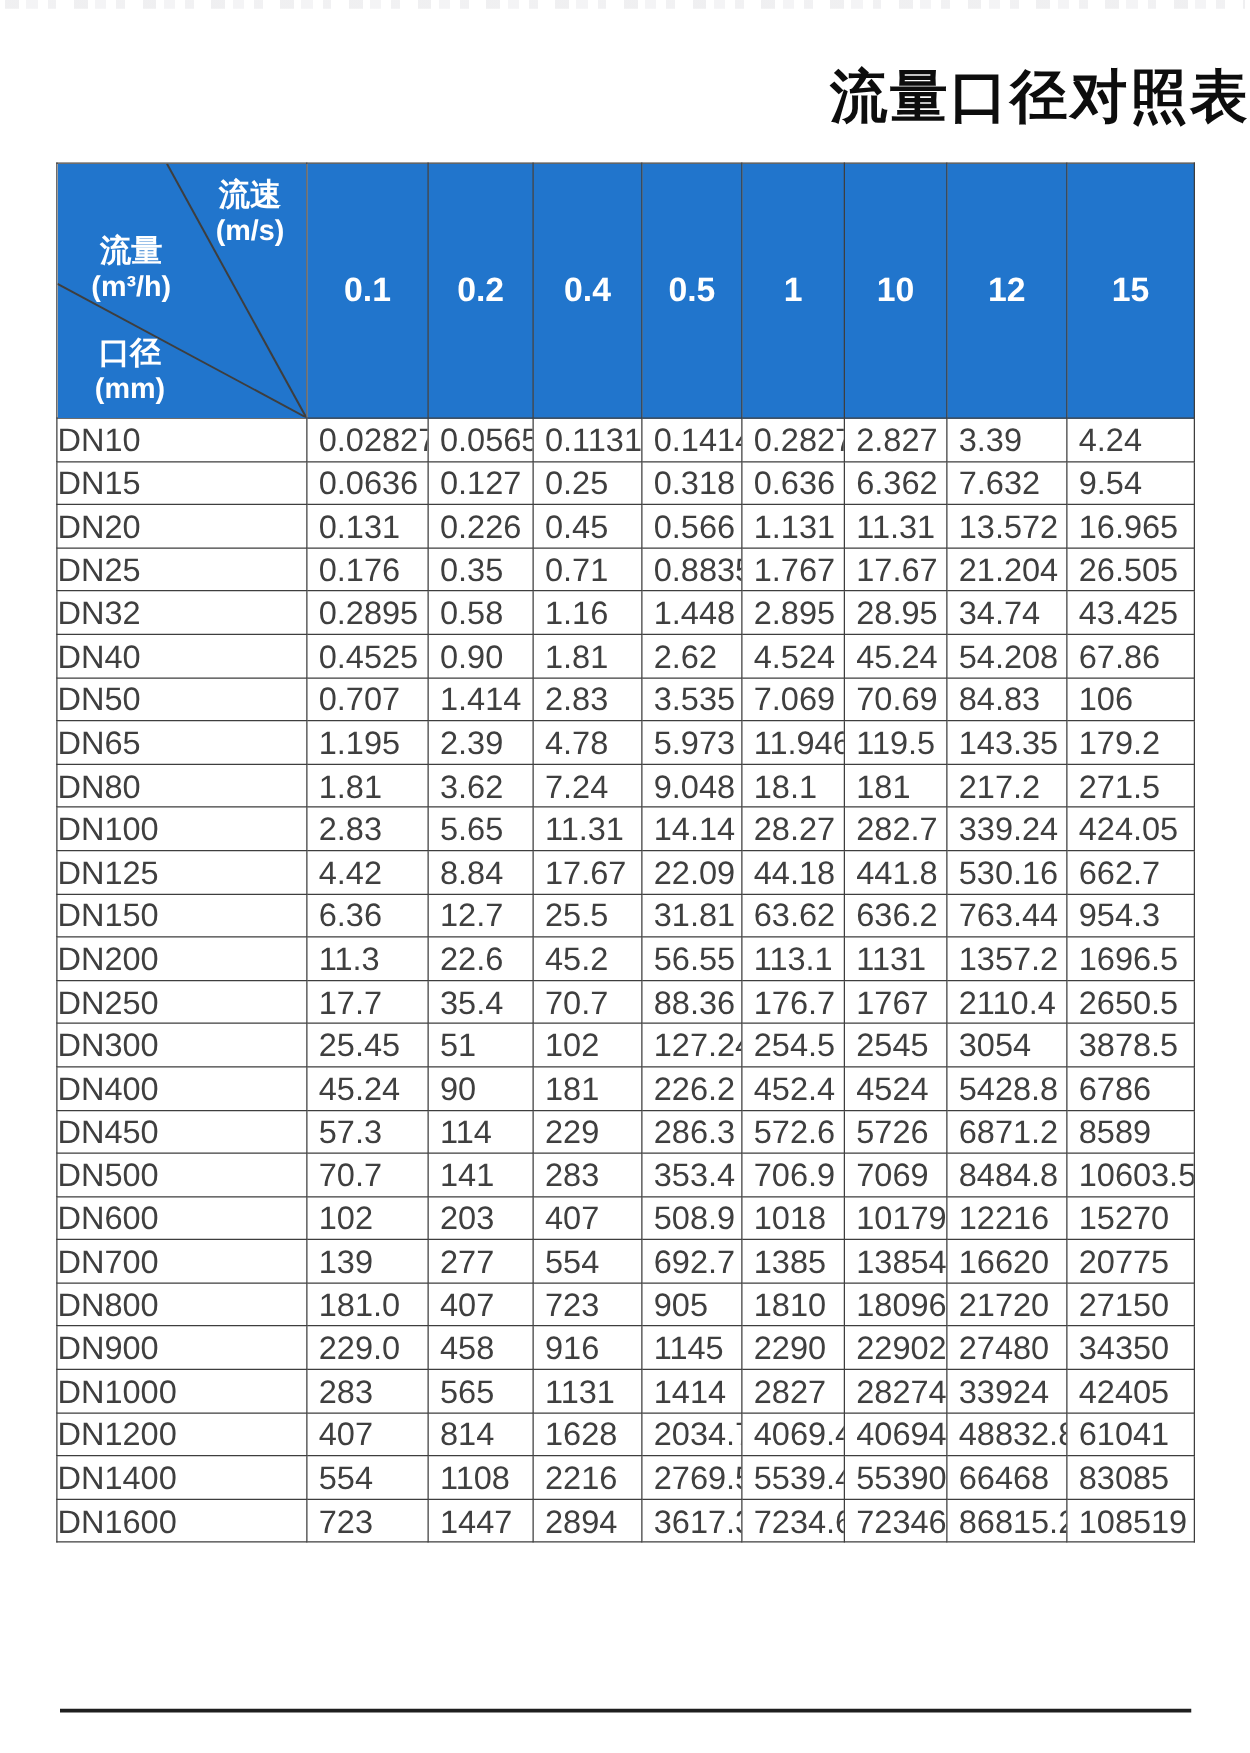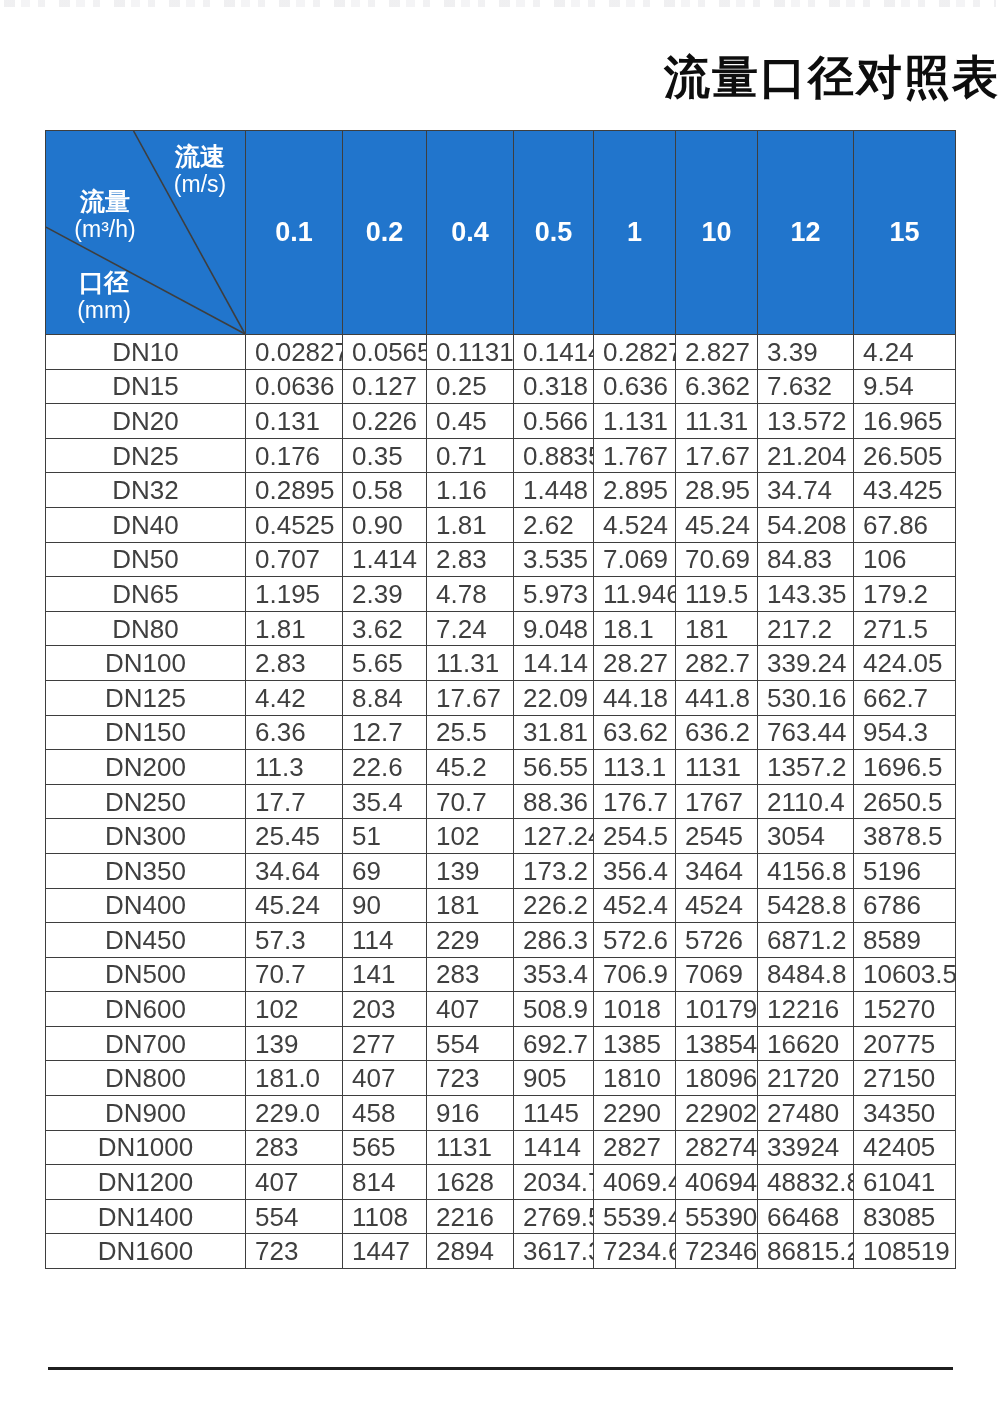--- a/index.html
+++ b/index.html
@@ -31,29 +31,29 @@
   thead th{
     background:var(--blue);color:var(--header-text);
     height:204px;padding:0;vertical-align:middle;text-align:center;
     font-size:27px;font-weight:700;
   }
   th.corner{position:relative;}
   .diag{position:absolute;left:0;top:0;width:100%;height:100%;display:block;}
   .diag line{stroke:var(--grid);stroke-width:1.6;}
   .corner-block{position:absolute;text-align:center;font-weight:600;line-height:28px;}
   .corner-block .lbl{font-size:25px;}
-  .corner-block .unit{font-size:23px;font-weight:400;}
+  .corner-block .unit{font-size:23px;font-weight:700;}
   .corner-velocity{top:11px;left:108px;width:92px;}
   .corner-flow{top:44px;left:8px;width:102px;margin-top:12px;}
   .corner-diameter{bottom:10px;left:6px;width:104px;}
   tbody td{
     height:34.6px;font-size:26px;color:var(--text);
     padding:0 0 0 9px;text-align:left;line-height:1;white-space:nowrap;overflow:hidden;
   }
-  tbody td.dn{text-align:center;padding:0;}
+  tbody td.dn{text-align:left;padding:0;}
   .bottom-rule{
     position:absolute;top:1367px;left:48px;width:905px;height:3px;background:#1F1F1F;
   }
 </style>
 </head>
 <body>
 
 <div class="top-remnant"></div>
 
 <h1 class="page-title">流量口径对照表</h1>
@@ -261,31 +261,20 @@
           <td>25.45</td>
           <td>51</td>
           <td>102</td>
           <td>127.24</td>
           <td>254.5</td>
           <td>2545</td>
           <td>3054</td>
           <td>3878.5</td>
         </tr>
         <tr>
-          <td class="dn">DN350</td>
-          <td>34.64</td>
-          <td>69</td>
-          <td>139</td>
-          <td>173.2</td>
-          <td>356.4</td>
-          <td>3464</td>
-          <td>4156.8</td>
-          <td>5196</td>
-        </tr>
-        <tr>
           <td class="dn">DN400</td>
           <td>45.24</td>
           <td>90</td>
           <td>181</td>
           <td>226.2</td>
           <td>452.4</td>
           <td>4524</td>
           <td>5428.8</td>
           <td>6786</td>
         </tr>

